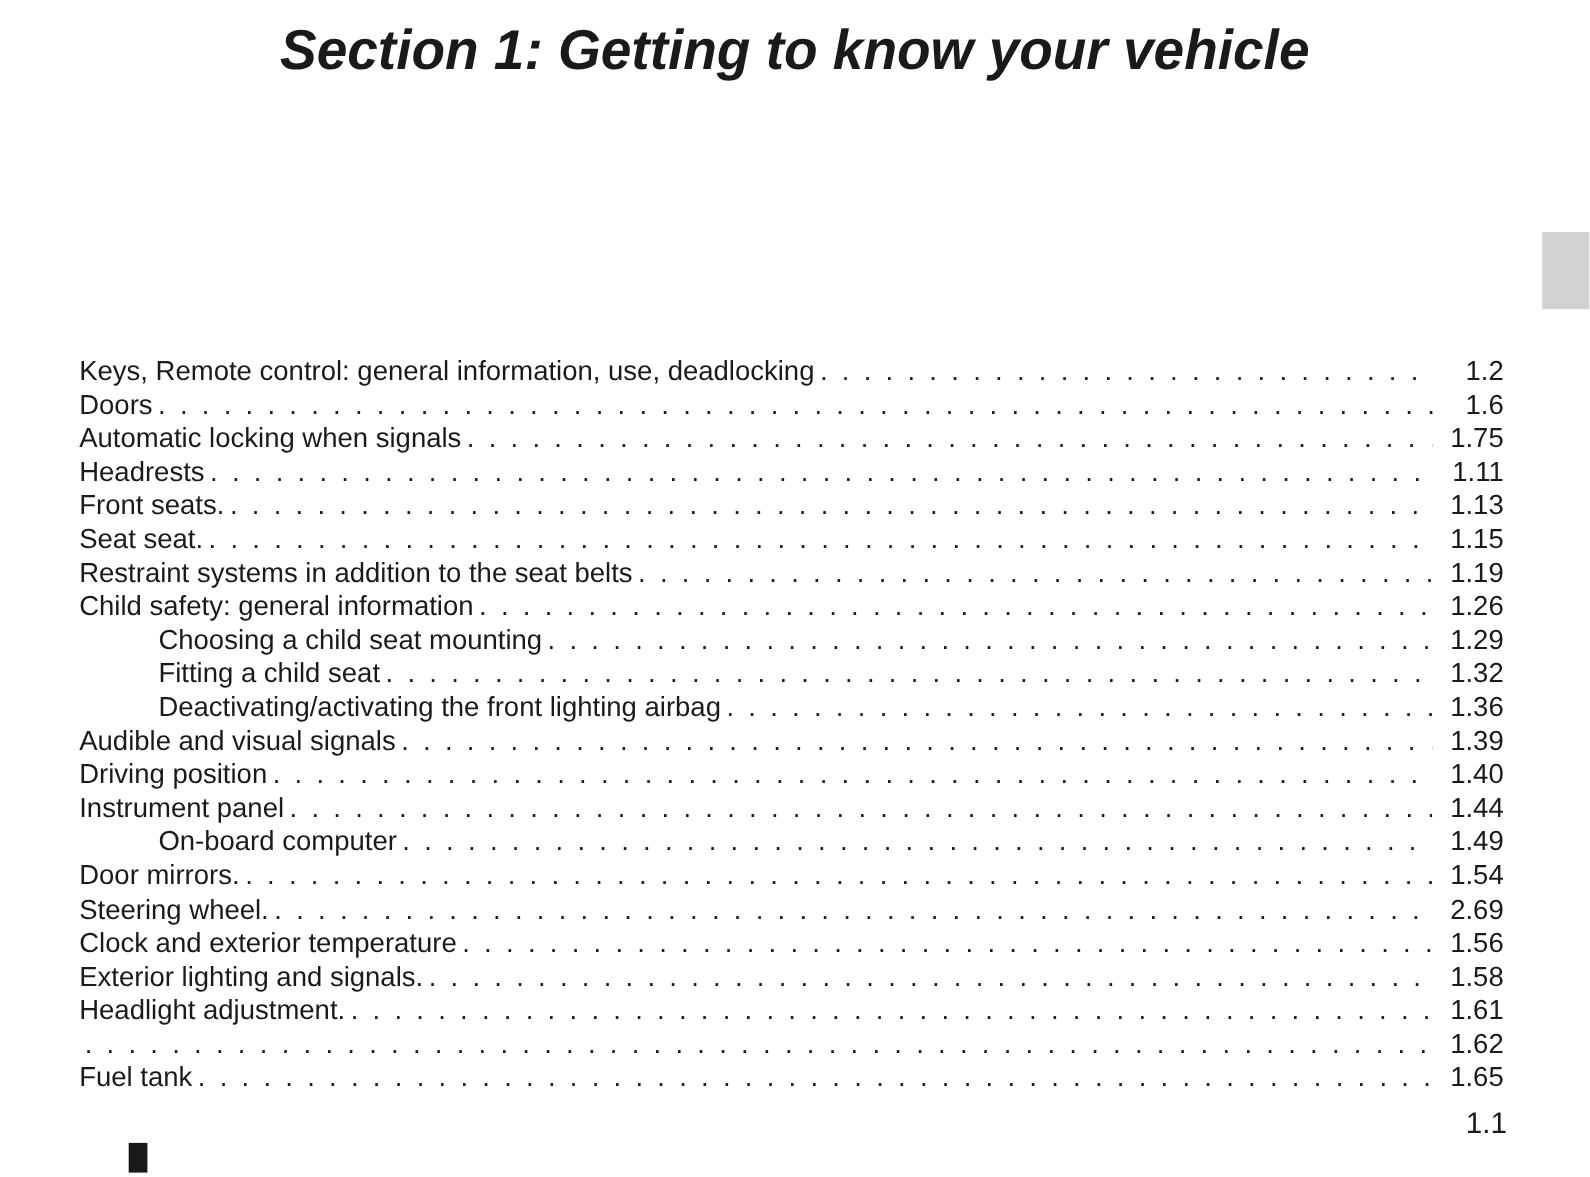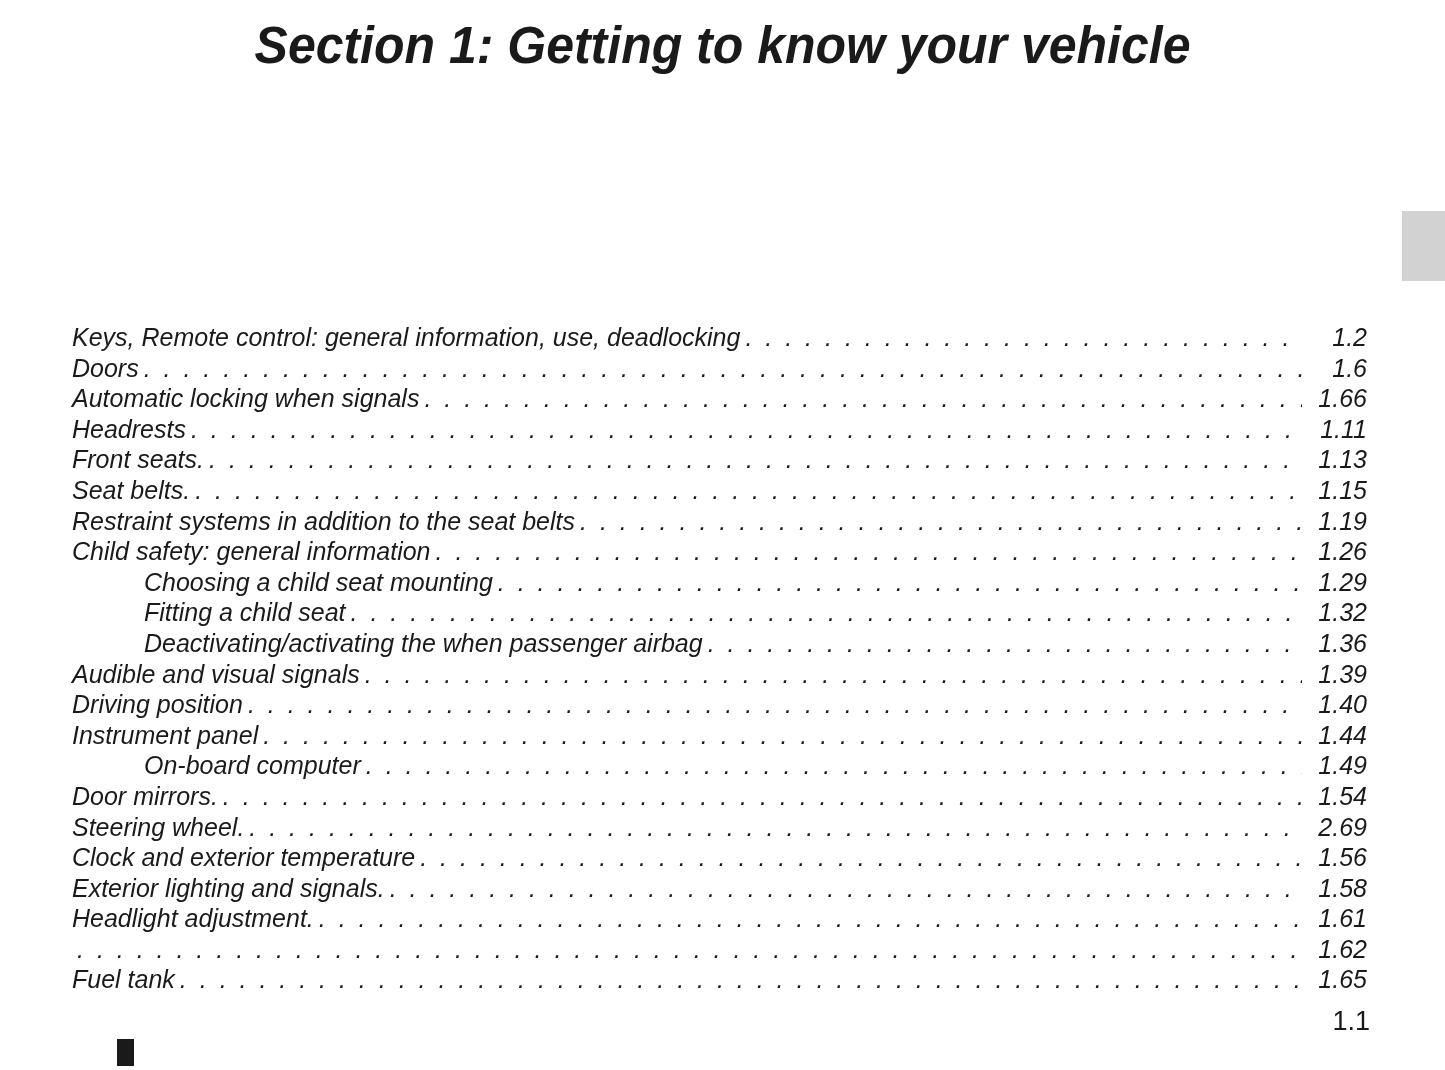--- a/index.html
+++ b/index.html
@@ -29,21 +29,20 @@
     left: 72px;
     top: 322px;
     width: 1295px;
   }
   .toc-row {
     display: flex;
     align-items: baseline;
     font-size: 25px;
     line-height: 30.6px;
     white-space: nowrap;
-    font-style: italic;
   }
   .toc-row .label { flex: 0 0 auto; }
   .toc-row.indented .label { padding-left: 72px; }
   .toc-row .dots {
     flex: 1 1 auto;
     overflow: hidden;
     white-space: nowrap;
     margin-left: 5px;
     letter-spacing: 3px;
   }
@@ -97,37 +96,37 @@
 
       <div class="toc-row">
         <span class="label">Doors</span>
         <span class="dots"></span>
         <span class="pagenum">1.6</span>
       </div>
 
       <div class="toc-row">
         <span class="label">Automatic locking when signals</span>
         <span class="dots"></span>
-        <span class="pagenum">1.66</span>
+        <span class="pagenum">1.75</span>
       </div>
 
       <div class="toc-row">
         <span class="label">Headrests</span>
         <span class="dots"></span>
         <span class="pagenum">1.11</span>
       </div>
 
       <div class="toc-row">
         <span class="label">Front seats.</span>
         <span class="dots"></span>
         <span class="pagenum">1.13</span>
       </div>
 
       <div class="toc-row">
-        <span class="label">Seat belts.</span>
+        <span class="label">Seat seat.</span>
         <span class="dots"></span>
         <span class="pagenum">1.15</span>
       </div>
 
       <div class="toc-row">
         <span class="label">Restraint systems in addition to the seat belts</span>
         <span class="dots"></span>
         <span class="pagenum">1.19</span>
       </div>
 
@@ -143,21 +142,21 @@
         <span class="pagenum">1.29</span>
       </div>
 
       <div class="toc-row indented">
         <span class="label">Fitting a child seat</span>
         <span class="dots"></span>
         <span class="pagenum">1.32</span>
       </div>
 
       <div class="toc-row indented">
-        <span class="label">Deactivating/activating the when passenger airbag</span>
+        <span class="label">Deactivating/activating the front lighting airbag</span>
         <span class="dots"></span>
         <span class="pagenum">1.36</span>
       </div>
 
       <div class="toc-row">
         <span class="label">Audible and visual signals</span>
         <span class="dots"></span>
         <span class="pagenum">1.39</span>
       </div>
 

